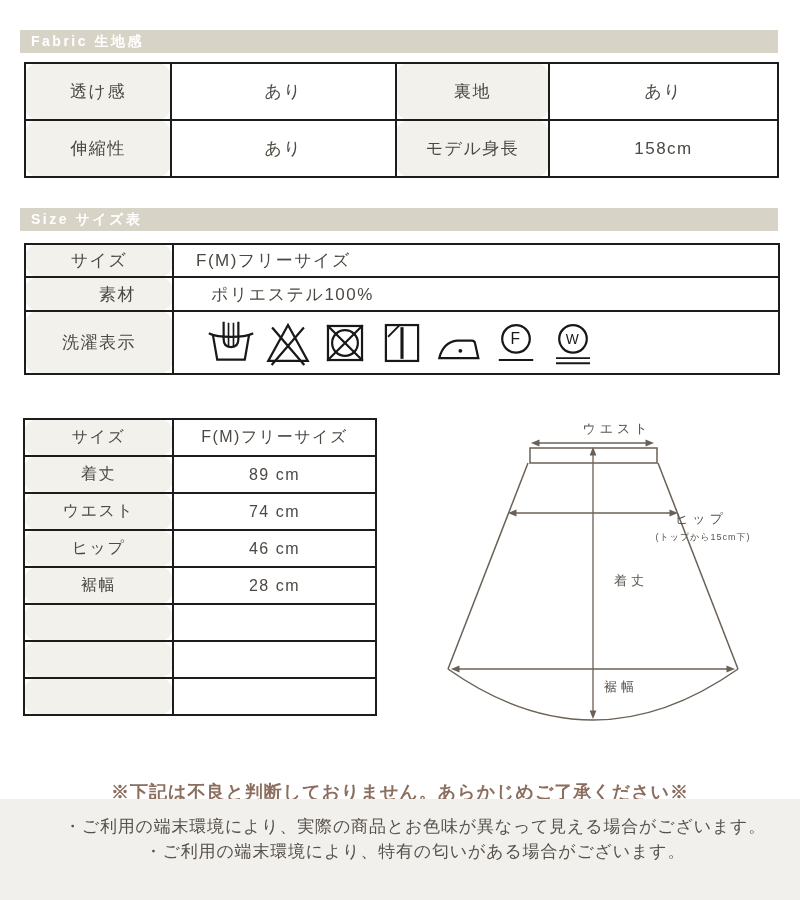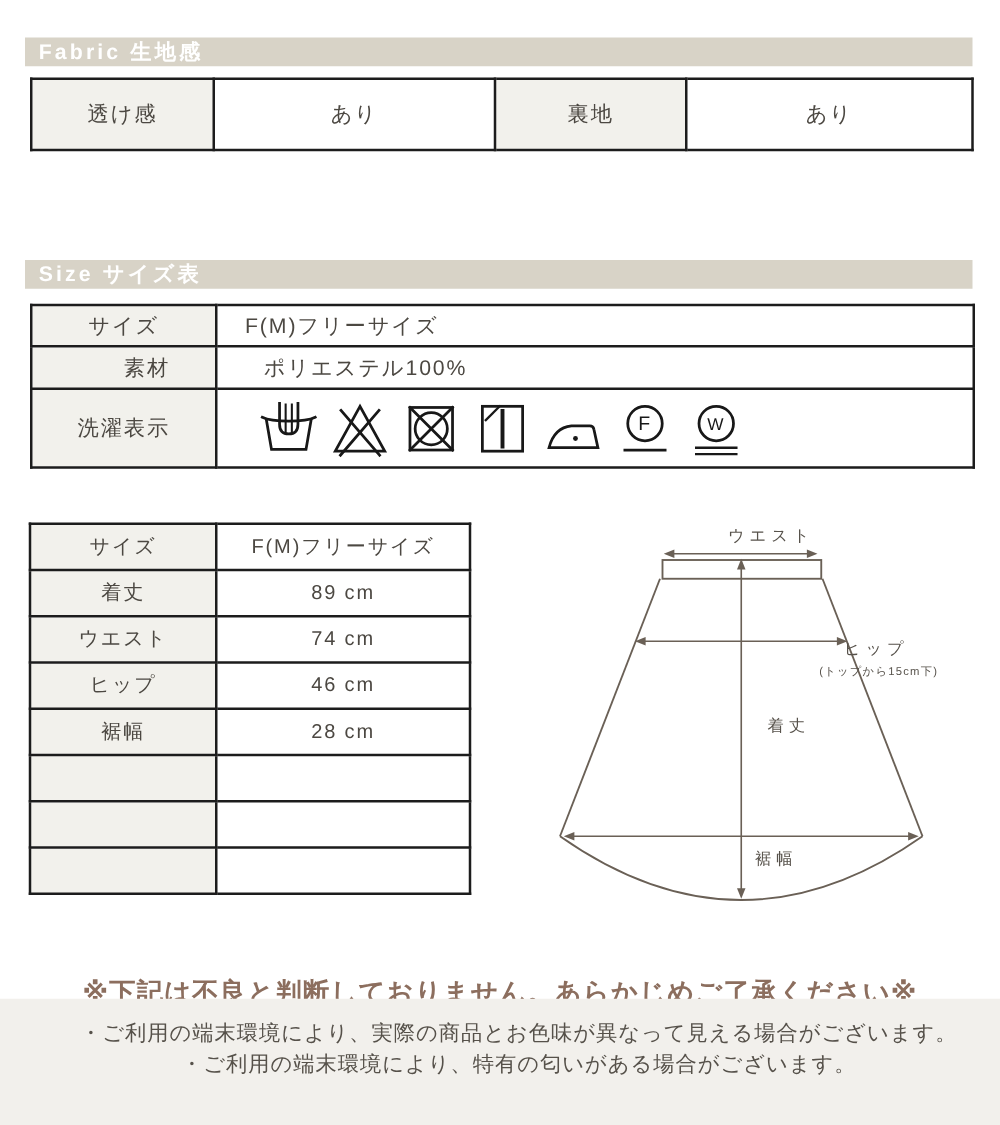--- a/index.html
+++ b/index.html
@@ -3,52 +3,52 @@
 <meta charset="utf-8">
 <style>
   html,body{margin:0;padding:0;}
   body{
     width:800px;height:900px;position:relative;background:#ffffff;
     font-family:"Liberation Sans","DejaVu Sans",sans-serif;
     color:#4c4842;overflow:hidden;
   }
   .section-bar{
     position:absolute;left:20px;width:758px;height:23px;
-    background:#d8d3c7;color:#ffffff;font-size:17px;font-weight:bold;
+    background:#d8d3c7;color:#ffffff;font-size:14px;font-weight:bold;
     letter-spacing:2.5px;line-height:23px;padding-left:11px;box-sizing:border-box;
   }
   #fabric-bar{top:30px;}
   #size-bar{top:208px;}
   table{border-collapse:collapse;table-layout:fixed;position:absolute;}
   td{
     border:2px solid #1c1c1c;text-align:center;vertical-align:middle;
     font-size:17px;letter-spacing:1.5px;color:#4c4842;padding:0;
     overflow:hidden;white-space:nowrap;
   }
-  td.lbl{background:#f2f1ec;}
+  td.lbl{background:#f2f1ec;border-radius:14px;}
   td.val{background:#ffffff;}
   #fabric-table{left:24px;top:62px;width:753px;}
   #fabric-table td{height:55px;}
   #spec-table{left:24px;top:243px;width:754px;}
   #spec-table td.val{text-align:left;padding-left:22px;}
   #spec-table tr.r1 td{height:31px;}
   #spec-table tr.r2 td{height:32px;padding-left:37px;}
   #spec-table tr.r3 td{height:61px;text-align:center;}
   .care-row{display:flex;align-items:center;gap:11px;}
   .care-row svg{flex:0 0 auto;}
   #measure-table{left:23px;top:418px;width:352px;}
   #measure-table td{height:35px;font-size:16px;}
   #diagram{position:absolute;left:420px;top:413px;}
   #diagram text{fill:#57524b;font-family:"Liberation Sans","DejaVu Sans",sans-serif;}
   .dg-line{stroke:#6a6056;stroke-width:1.3;fill:none;}
   .dg-outline{stroke:#6a6056;stroke-width:1.5;fill:none;}
   .dg-head{fill:#6a6056;stroke:none;}
   #note-title{
     position:absolute;left:0;top:780px;width:800px;text-align:center;
-    font-size:21px;font-weight:bold;color:#8c6e5e;letter-spacing:1px;
+    font-size:18px;font-weight:bold;color:#8c6e5e;letter-spacing:1px;font-family:Liberation Mono, monospace;
   }
   #note-box{
     position:absolute;left:0;top:799px;width:800px;height:101px;
     background:#f2f0ec;box-sizing:border-box;padding:15px 0 0 30px;
   }
   .note-line{
     font-size:17px;color:#56514a;letter-spacing:0.8px;line-height:25px;
     white-space:nowrap;
     text-align:center;
   }
@@ -68,20 +68,26 @@
       <col style="width:153px">
       <col style="width:229px">
     </colgroup>
   <tbody>
       <tr>
     <td class="lbl">透け感</td>
     <td class="val">あり</td>
     <td class="lbl">裏地</td>
     <td class="val">あり</td>
   </tr>
+  <tr>
+    <td class="lbl">伸縮性</td>
+    <td class="val">あり</td>
+    <td class="lbl">モデル身長</td>
+    <td class="val">158cm</td>
+  </tr>
 </tbody>
   </table>
 
 <div id="size-bar" class="section-bar">Size サイズ表</div>
 
 <table id="spec-table">
   <colgroup>
       <col style="width:148px">
       <col style="width:606px">
     </colgroup>

